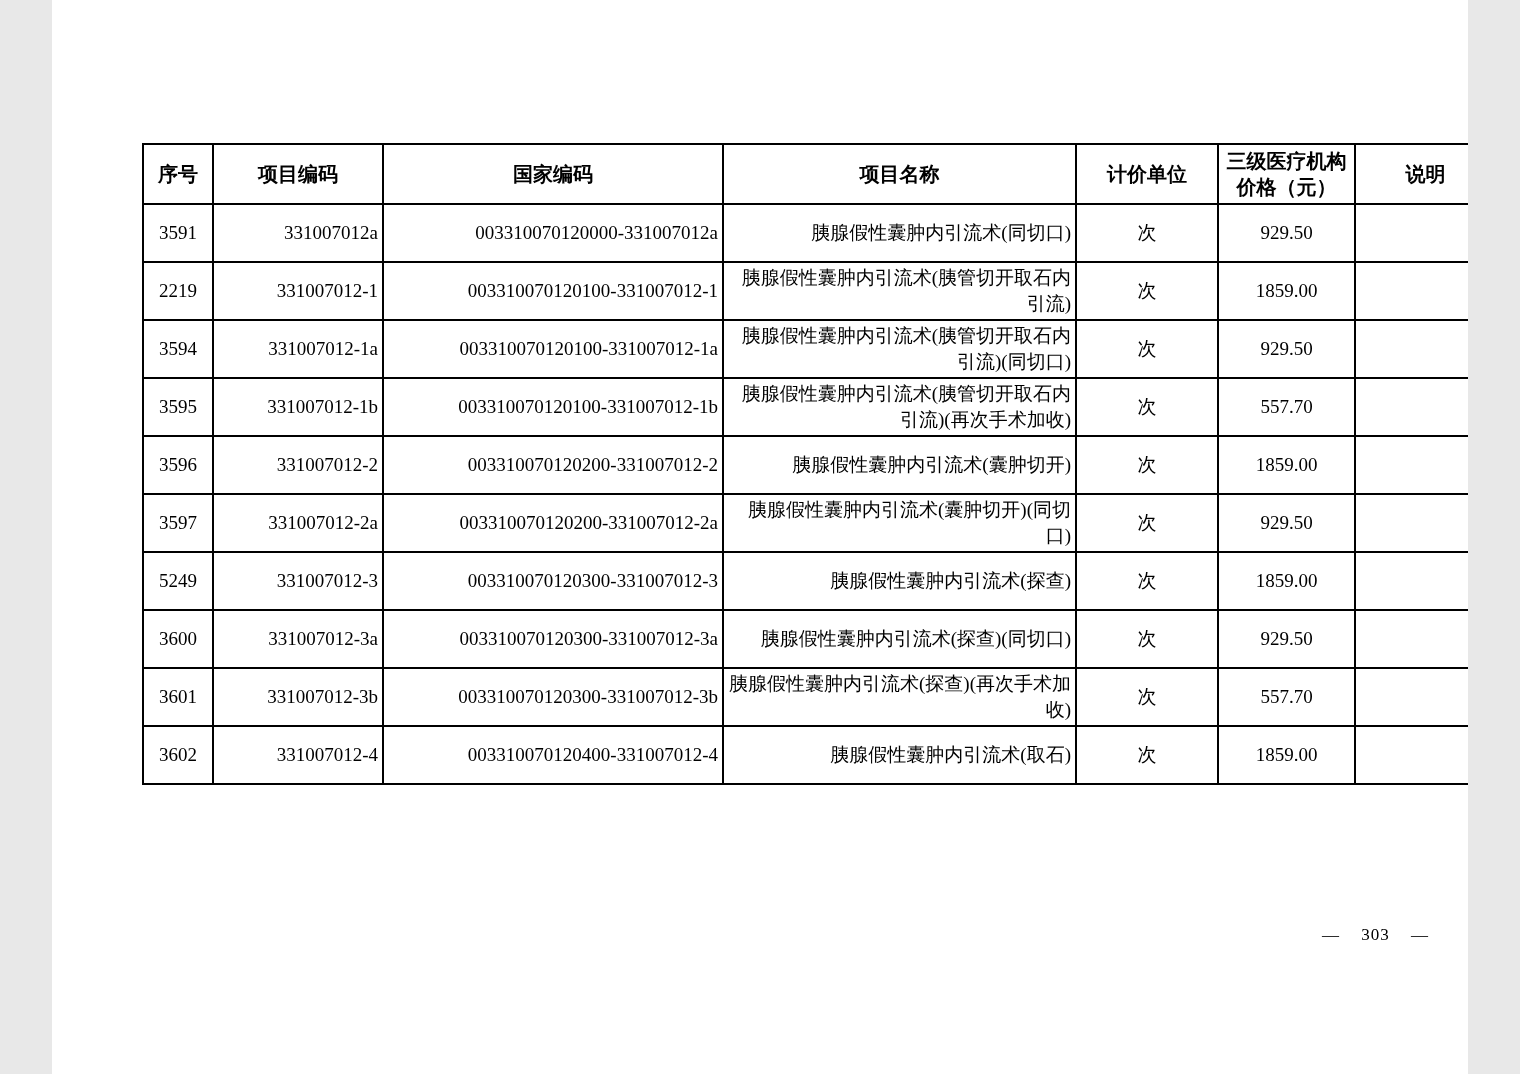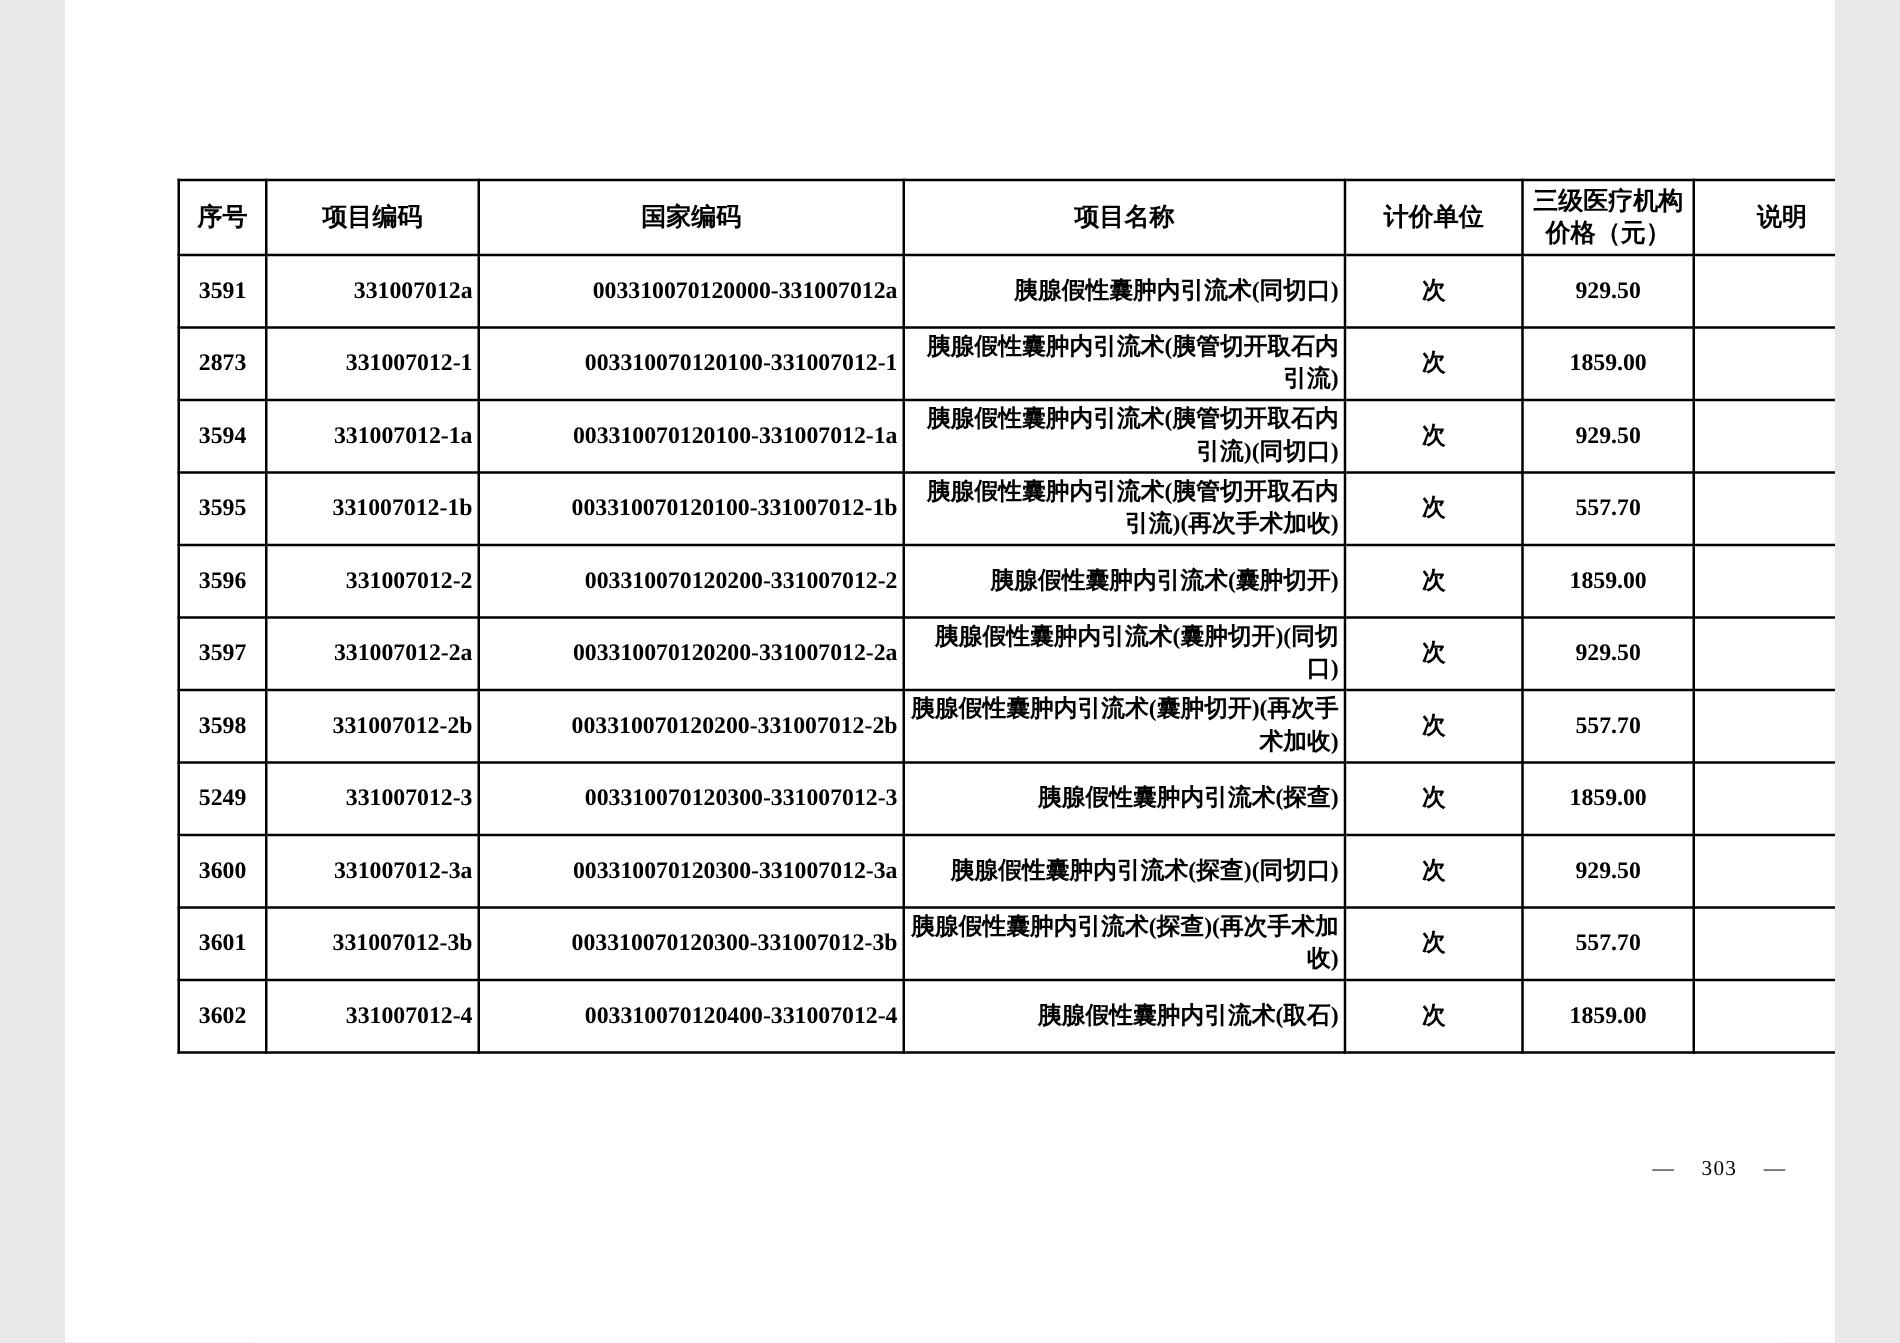--- a/index.html
+++ b/index.html
@@ -20,21 +20,21 @@
     width:1353px;
     border-collapse:collapse;
     table-layout:fixed;
   }
   .price-table th, .price-table td {
     border:2px solid #000;
     vertical-align:middle;
     overflow:hidden;
   }
   .price-table thead tr { height:60px; }
-  .price-table tbody tr { height:58px;font-weight:bold; }
+  .price-table tbody tr { height:58px; }
   .price-table th {
     font-family:"Liberation Sans","DejaVu Sans",sans-serif;
     font-weight:bold;
     font-size:20px;
     text-align:center;
     white-space:pre-line;
     line-height:1.3;
     padding:2px 2px;
   }
   .price-table td {
@@ -92,21 +92,21 @@
         <tr>
           <td class="col-seq">3591</td>
           <td class="col-item_code">331007012a</td>
           <td class="col-national_code">003310070120000-331007012a</td>
           <td class="col-item_name">胰腺假性囊肿内引流术(同切口)</td>
           <td class="col-unit">次</td>
           <td class="col-price">929.50</td>
           <td class="col-note"></td>
         </tr>
         <tr>
-          <td class="col-seq">2873</td>
+          <td class="col-seq">2219</td>
           <td class="col-item_code">331007012-1</td>
           <td class="col-national_code">003310070120100-331007012-1</td>
           <td class="col-item_name">胰腺假性囊肿内引流术(胰管切开取石内引流)</td>
           <td class="col-unit">次</td>
           <td class="col-price">1859.00</td>
           <td class="col-note"></td>
         </tr>
         <tr>
           <td class="col-seq">3594</td>
           <td class="col-item_code">331007012-1a</td>
@@ -137,29 +137,20 @@
         <tr>
           <td class="col-seq">3597</td>
           <td class="col-item_code">331007012-2a</td>
           <td class="col-national_code">003310070120200-331007012-2a</td>
           <td class="col-item_name">胰腺假性囊肿内引流术(囊肿切开)(同切口)</td>
           <td class="col-unit">次</td>
           <td class="col-price">929.50</td>
           <td class="col-note"></td>
         </tr>
         <tr>
-          <td class="col-seq">3598</td>
-          <td class="col-item_code">331007012-2b</td>
-          <td class="col-national_code">003310070120200-331007012-2b</td>
-          <td class="col-item_name">胰腺假性囊肿内引流术(囊肿切开)(再次手术加收)</td>
-          <td class="col-unit">次</td>
-          <td class="col-price">557.70</td>
-          <td class="col-note"></td>
-        </tr>
-        <tr>
           <td class="col-seq">5249</td>
           <td class="col-item_code">331007012-3</td>
           <td class="col-national_code">003310070120300-331007012-3</td>
           <td class="col-item_name">胰腺假性囊肿内引流术(探查)</td>
           <td class="col-unit">次</td>
           <td class="col-price">1859.00</td>
           <td class="col-note"></td>
         </tr>
         <tr>
           <td class="col-seq">3600</td>

